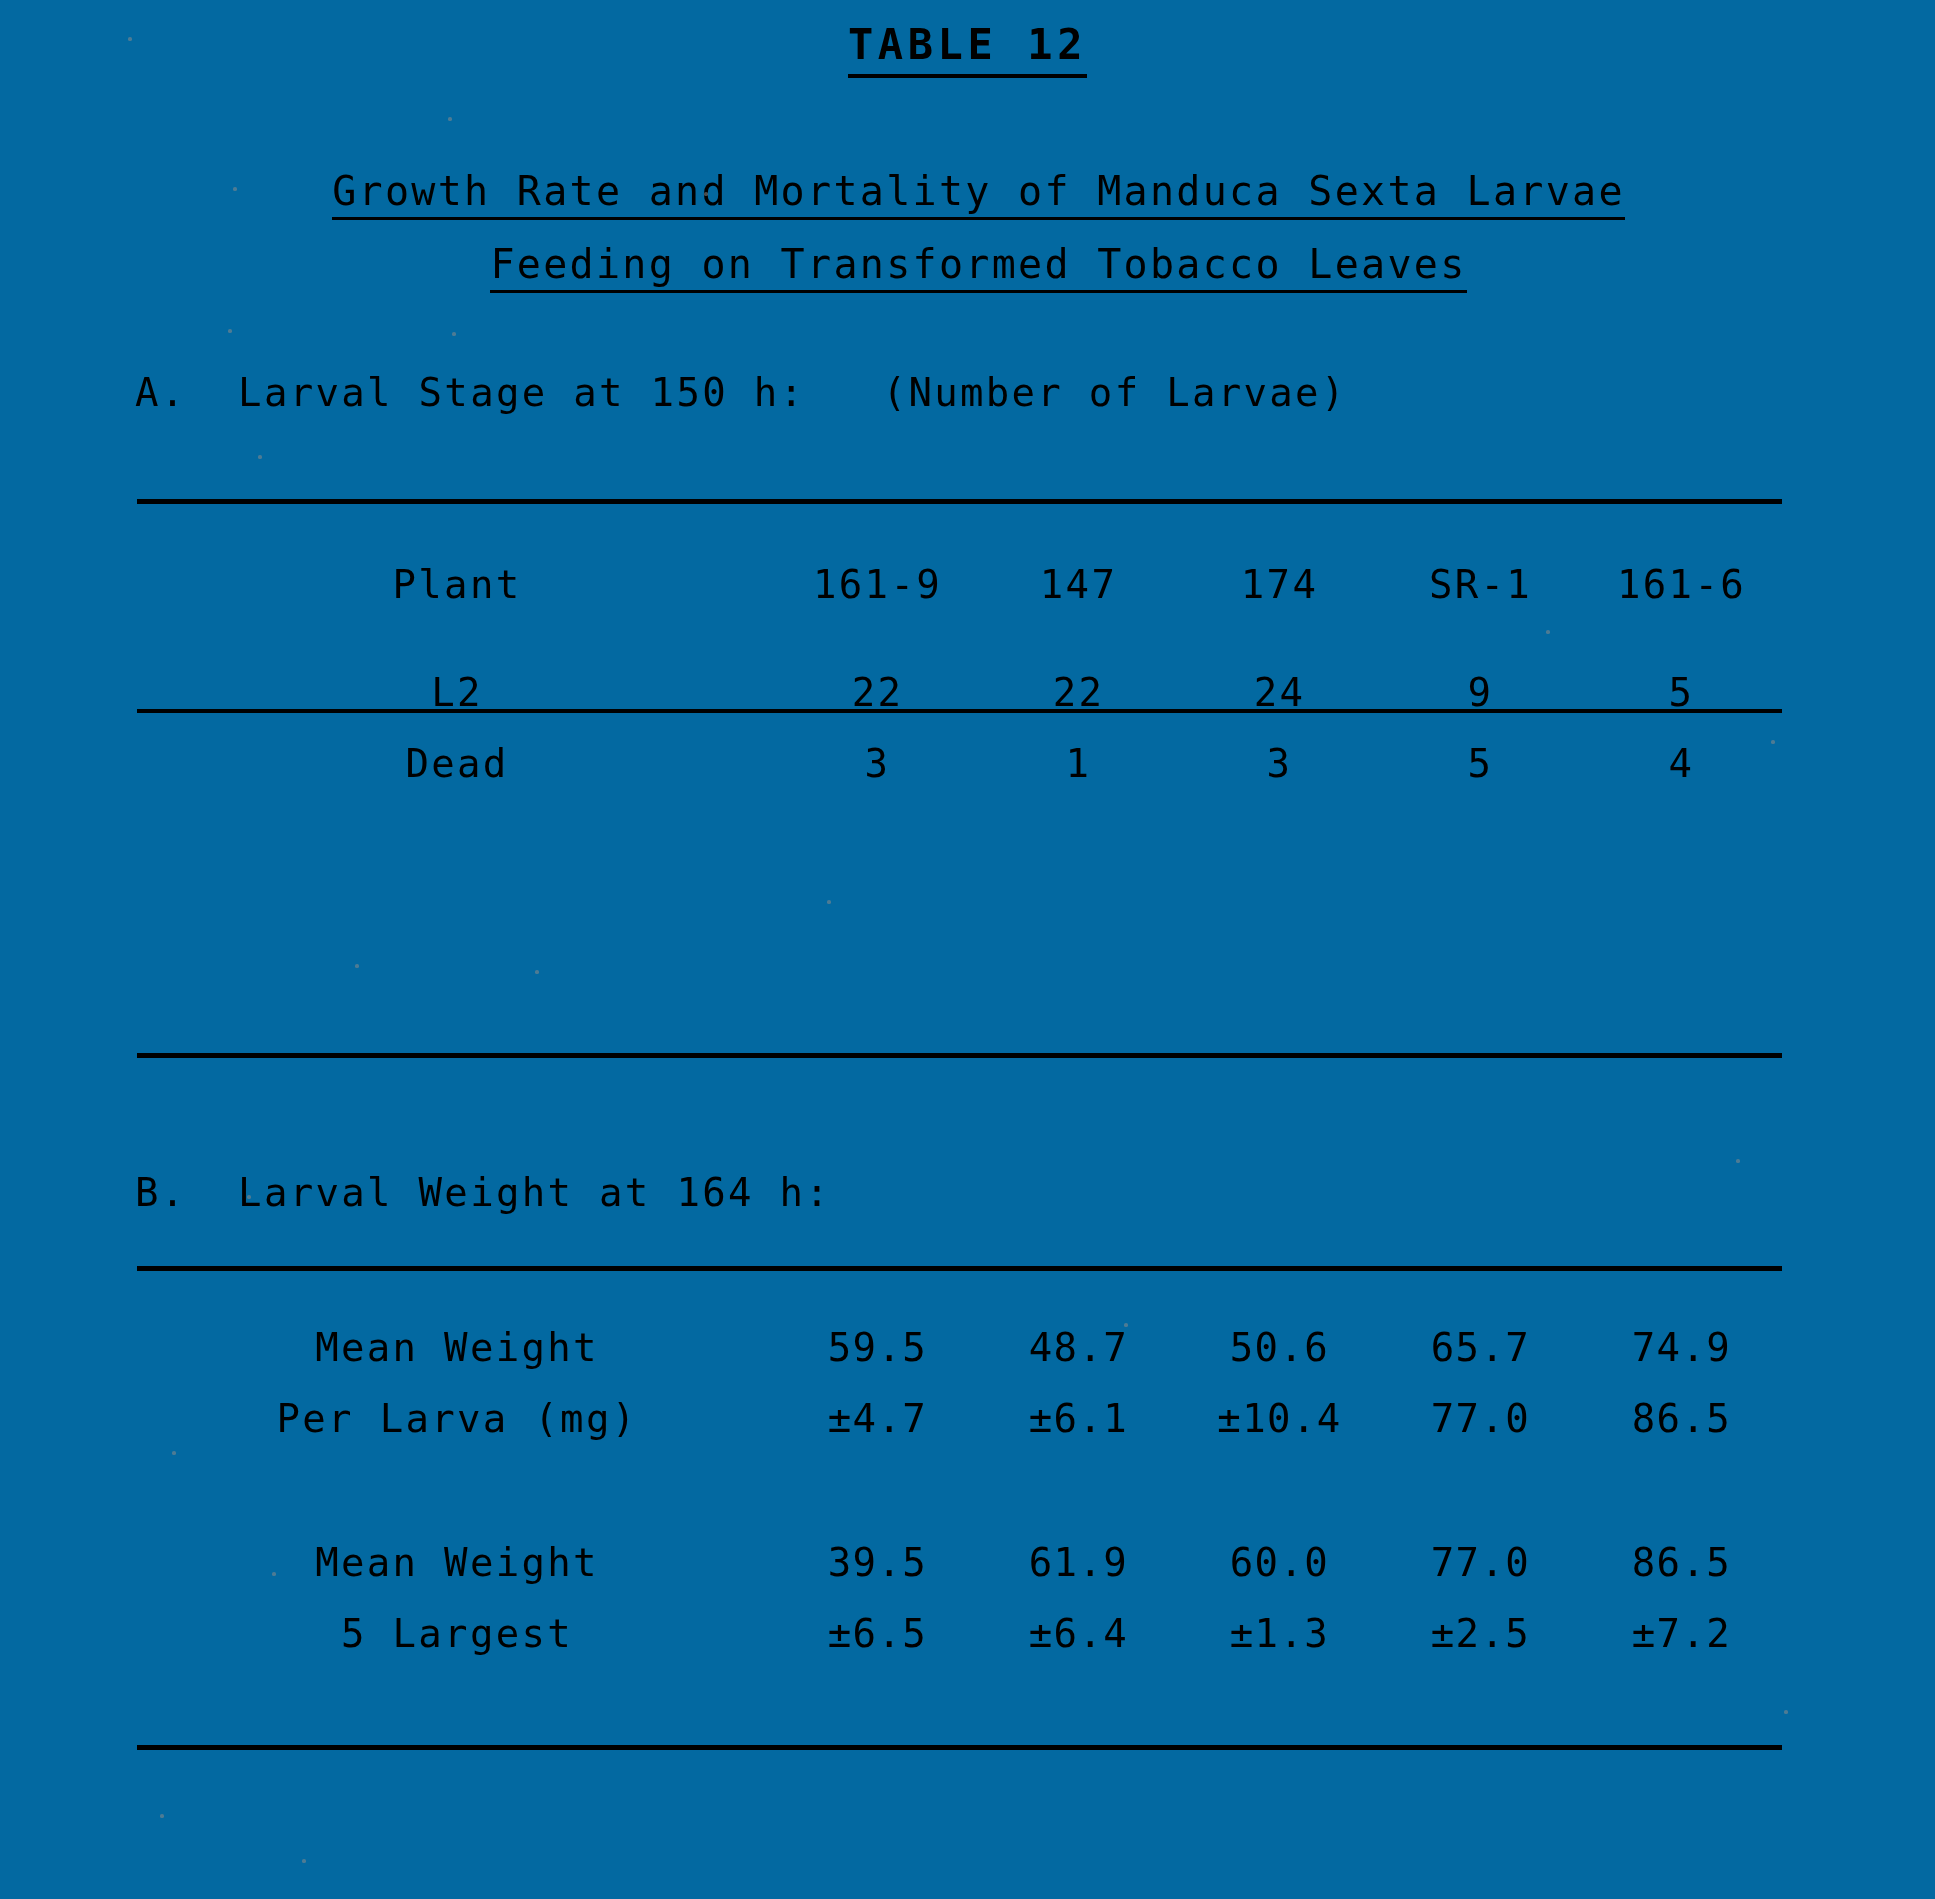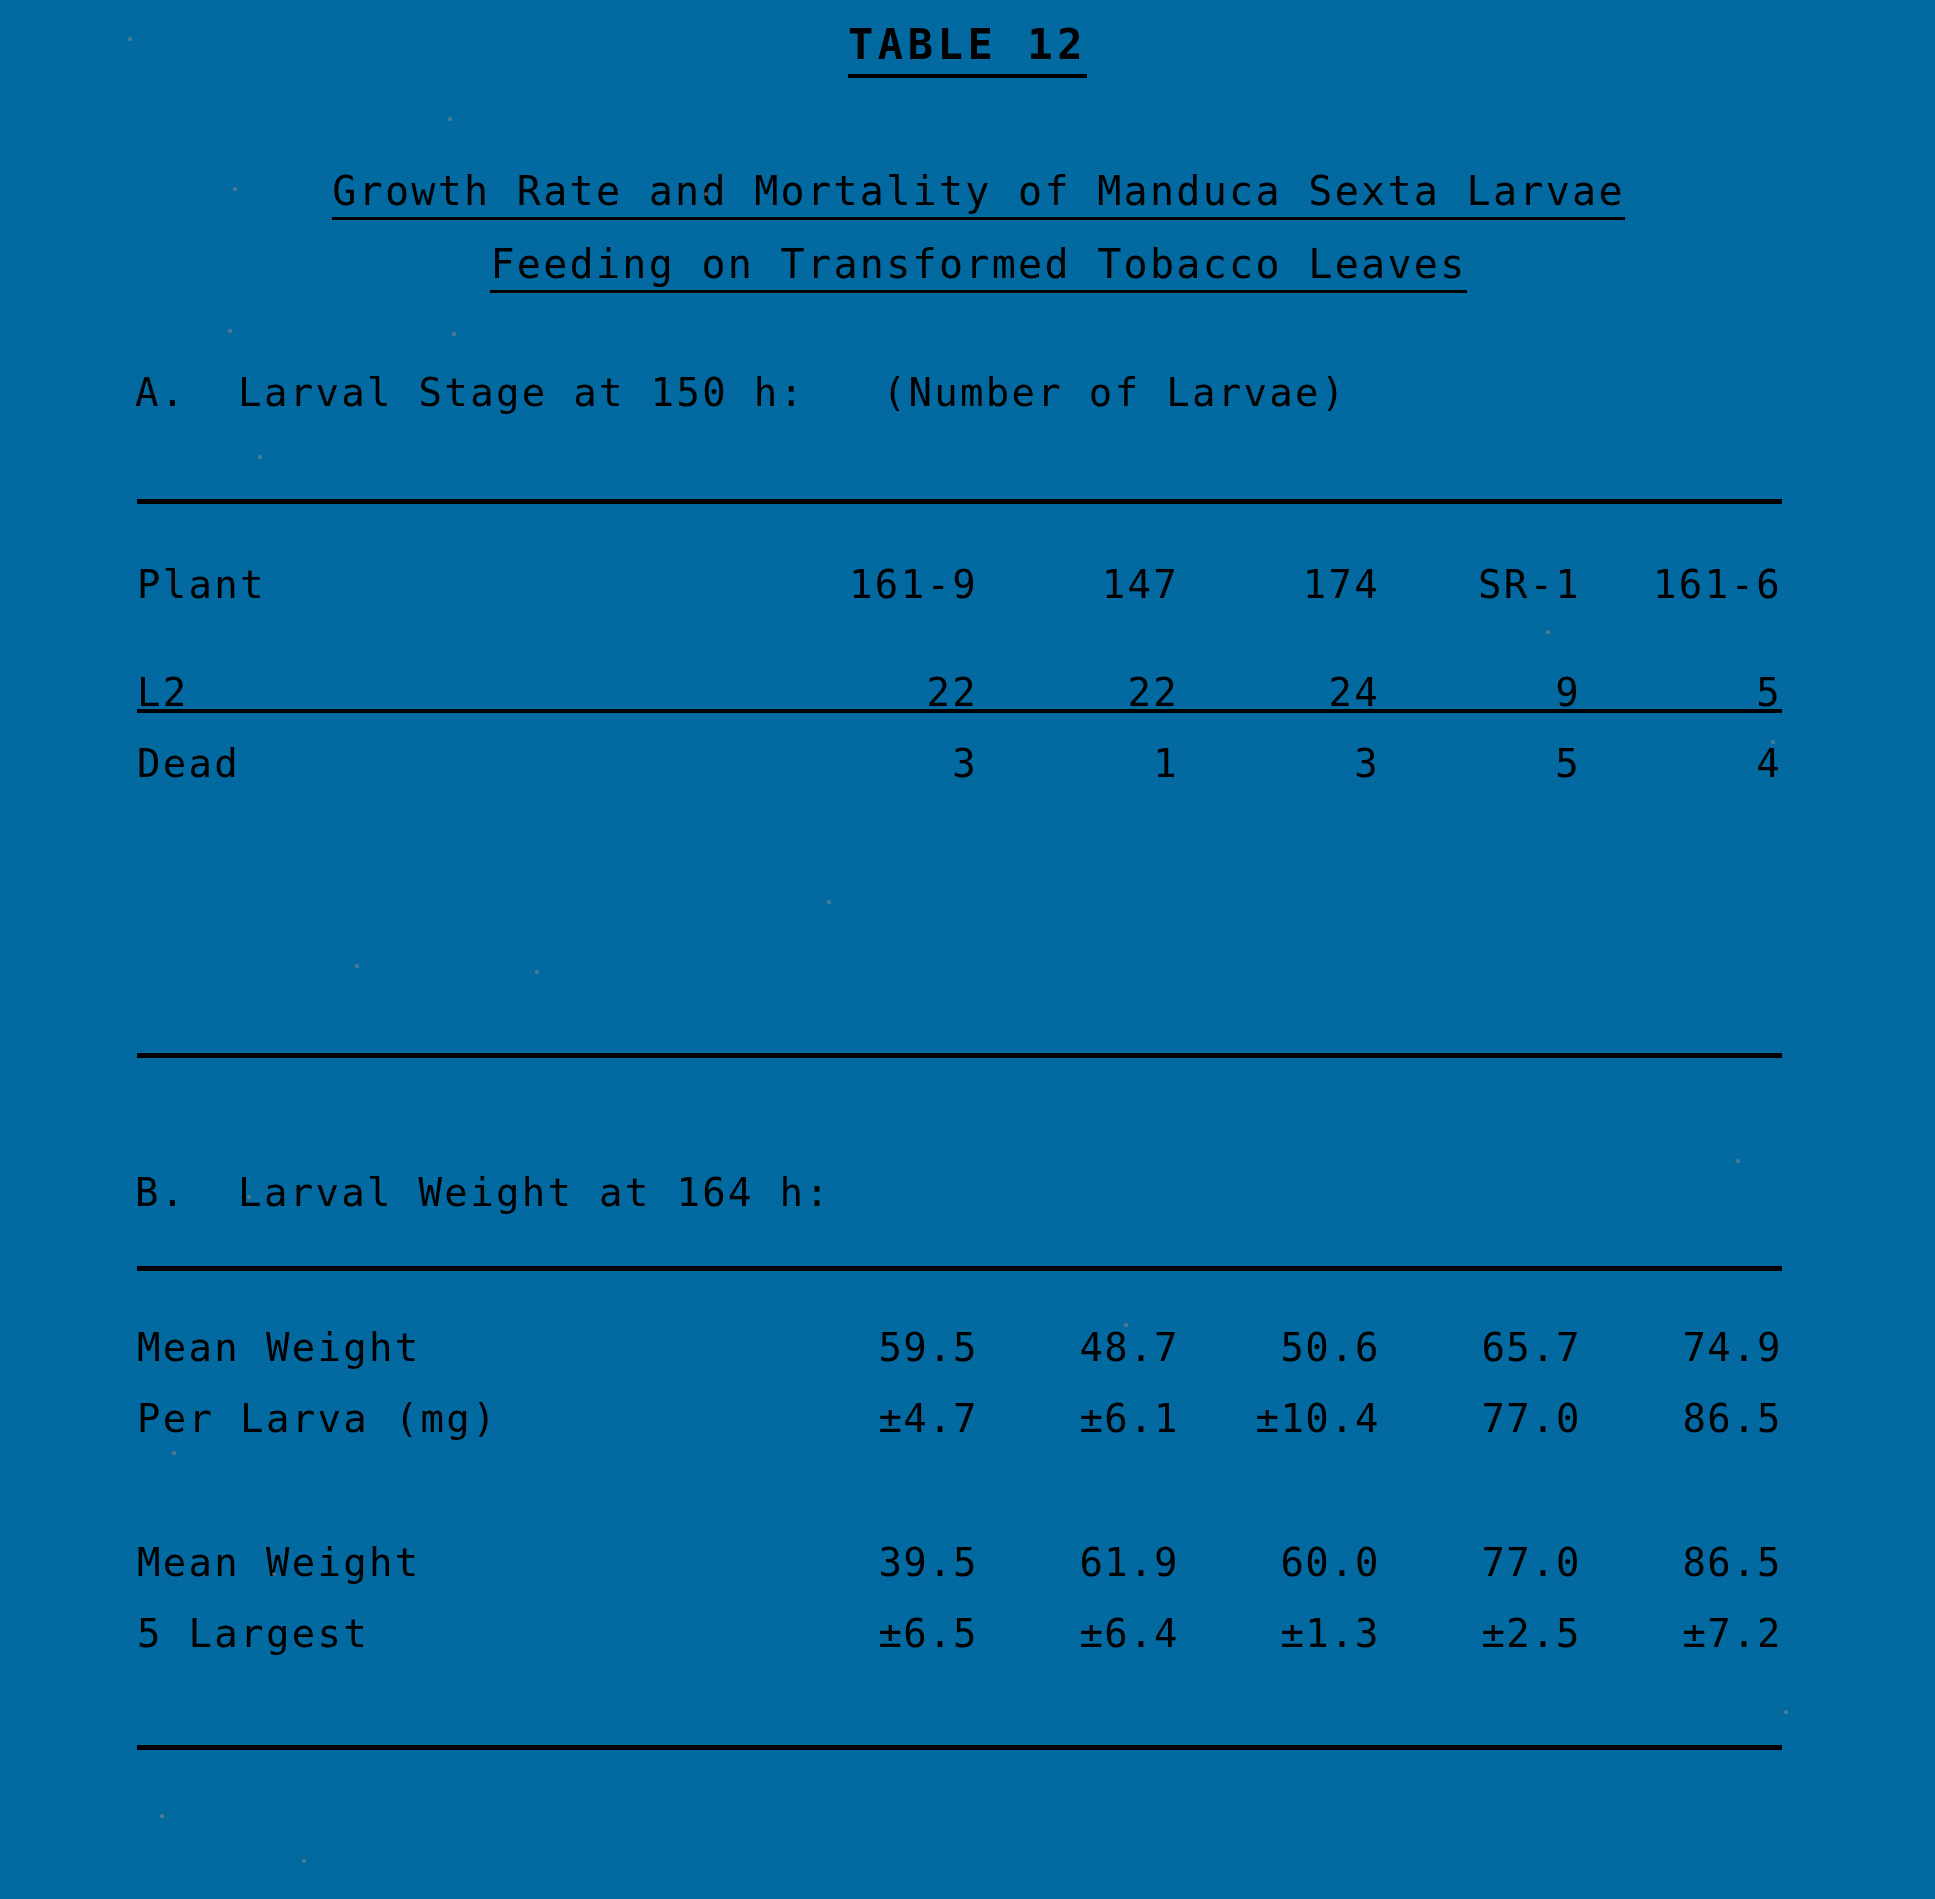--- a/index.html
+++ b/index.html
@@ -93,25 +93,25 @@
   }
   #table-a { top: 562px; }
   #table-b { top: 1325px; }
 
   .tbl td {
     padding: 0;
     vertical-align: top;
     white-space: pre;
   }
   .tbl td.lbl {
-    text-align: left;
+    text-align: center;
     width: 640px;
   }
   .tbl td.num {
-    text-align: right;
+    text-align: center;
     width: 201px;
   }
 
   #table-a tr.header-row td { height: 108px; }
   #table-a tr.data-row td   { height: 71px; }
   #table-b tr td            { height: 71px; }
   #table-b tr.gap td        { height: 73px; }
 
   
   #table-b td.num { letter-spacing: 1.4px; }

